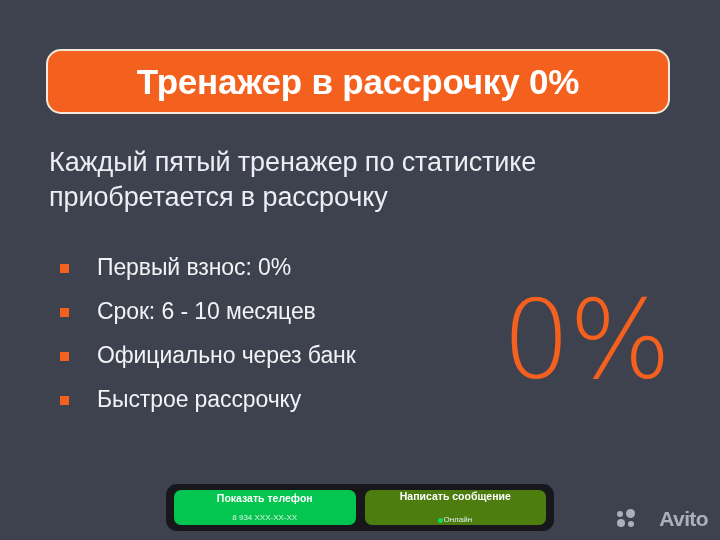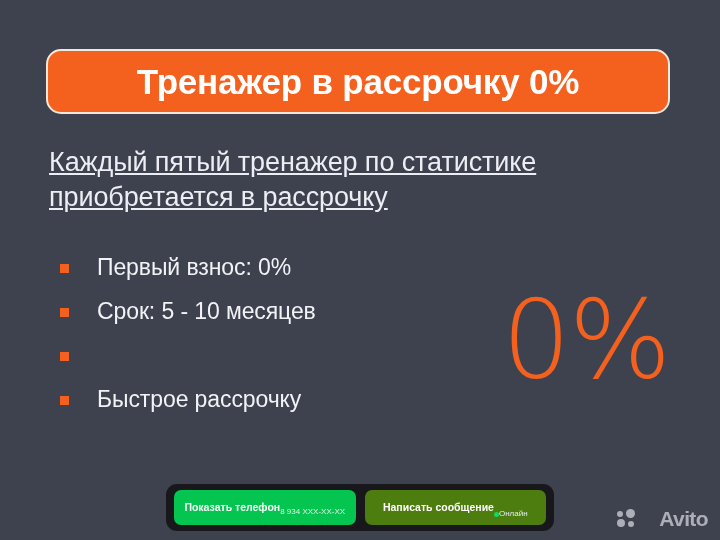--- a/index.html
+++ b/index.html
@@ -41,21 +41,20 @@
   
   #subtitle {
     position:absolute;
     left:49px; top:145px;
     width:640px;
     color:#eceef3;
     font-size:27px;
     font-weight:400;
     line-height:1.30;
     letter-spacing:-0.1px;
-    text-decoration:underline;
   }
 
   
   #feature-list {
     position:absolute;
     left:60px; top:245px;
     list-style:none;
     z-index:2;
   }
   .feature-item {
@@ -105,21 +104,21 @@
     display:flex;
     gap:9px;
     align-items:center;
   }
   .action-button {
     flex:1 1 0;
     height:35px;
     border:none;
     border-radius:7px;
     display:flex;
-    flex-direction:row;
+    flex-direction:column;
     align-items:center;
     justify-content:center;
     cursor:pointer;
     font-family:inherit;
     padding:0;
     line-height:1.05;
   }
   #show-phone-button { background:#04c54f; }
   #send-message-button { background:#4d7c0f; }
 
@@ -197,24 +196,25 @@
 
 <p id="subtitle">Каждый пятый тренажер по статистике приобретается в рассрочку</p>
 
 <ul id="feature-list">
   <li class="feature-item">
     <span class="bullet-marker"></span>
     <span class="feature-label">Первый взнос:  0%</span>
   </li>
   <li class="feature-item">
     <span class="bullet-marker"></span>
-    <span class="feature-label">Срок:  5 - 10 месяцев</span>
-  </li>
-  <li class="feature-item">
-    <span class="bullet-marker"></span>
+    <span class="feature-label">Срок:  6 - 10 месяцев</span>
+  </li>
+  <li class="feature-item">
+    <span class="bullet-marker"></span>
+    <span class="feature-label">Официально через банк</span>
   </li>
   <li class="feature-item">
     <span class="bullet-marker"></span>
     <span class="feature-label">Быстрое рассрочку</span>
   </li>
 </ul>
 
 <div id="zero-percent-graphic">0%</div>
 
 <div id="action-bar">

